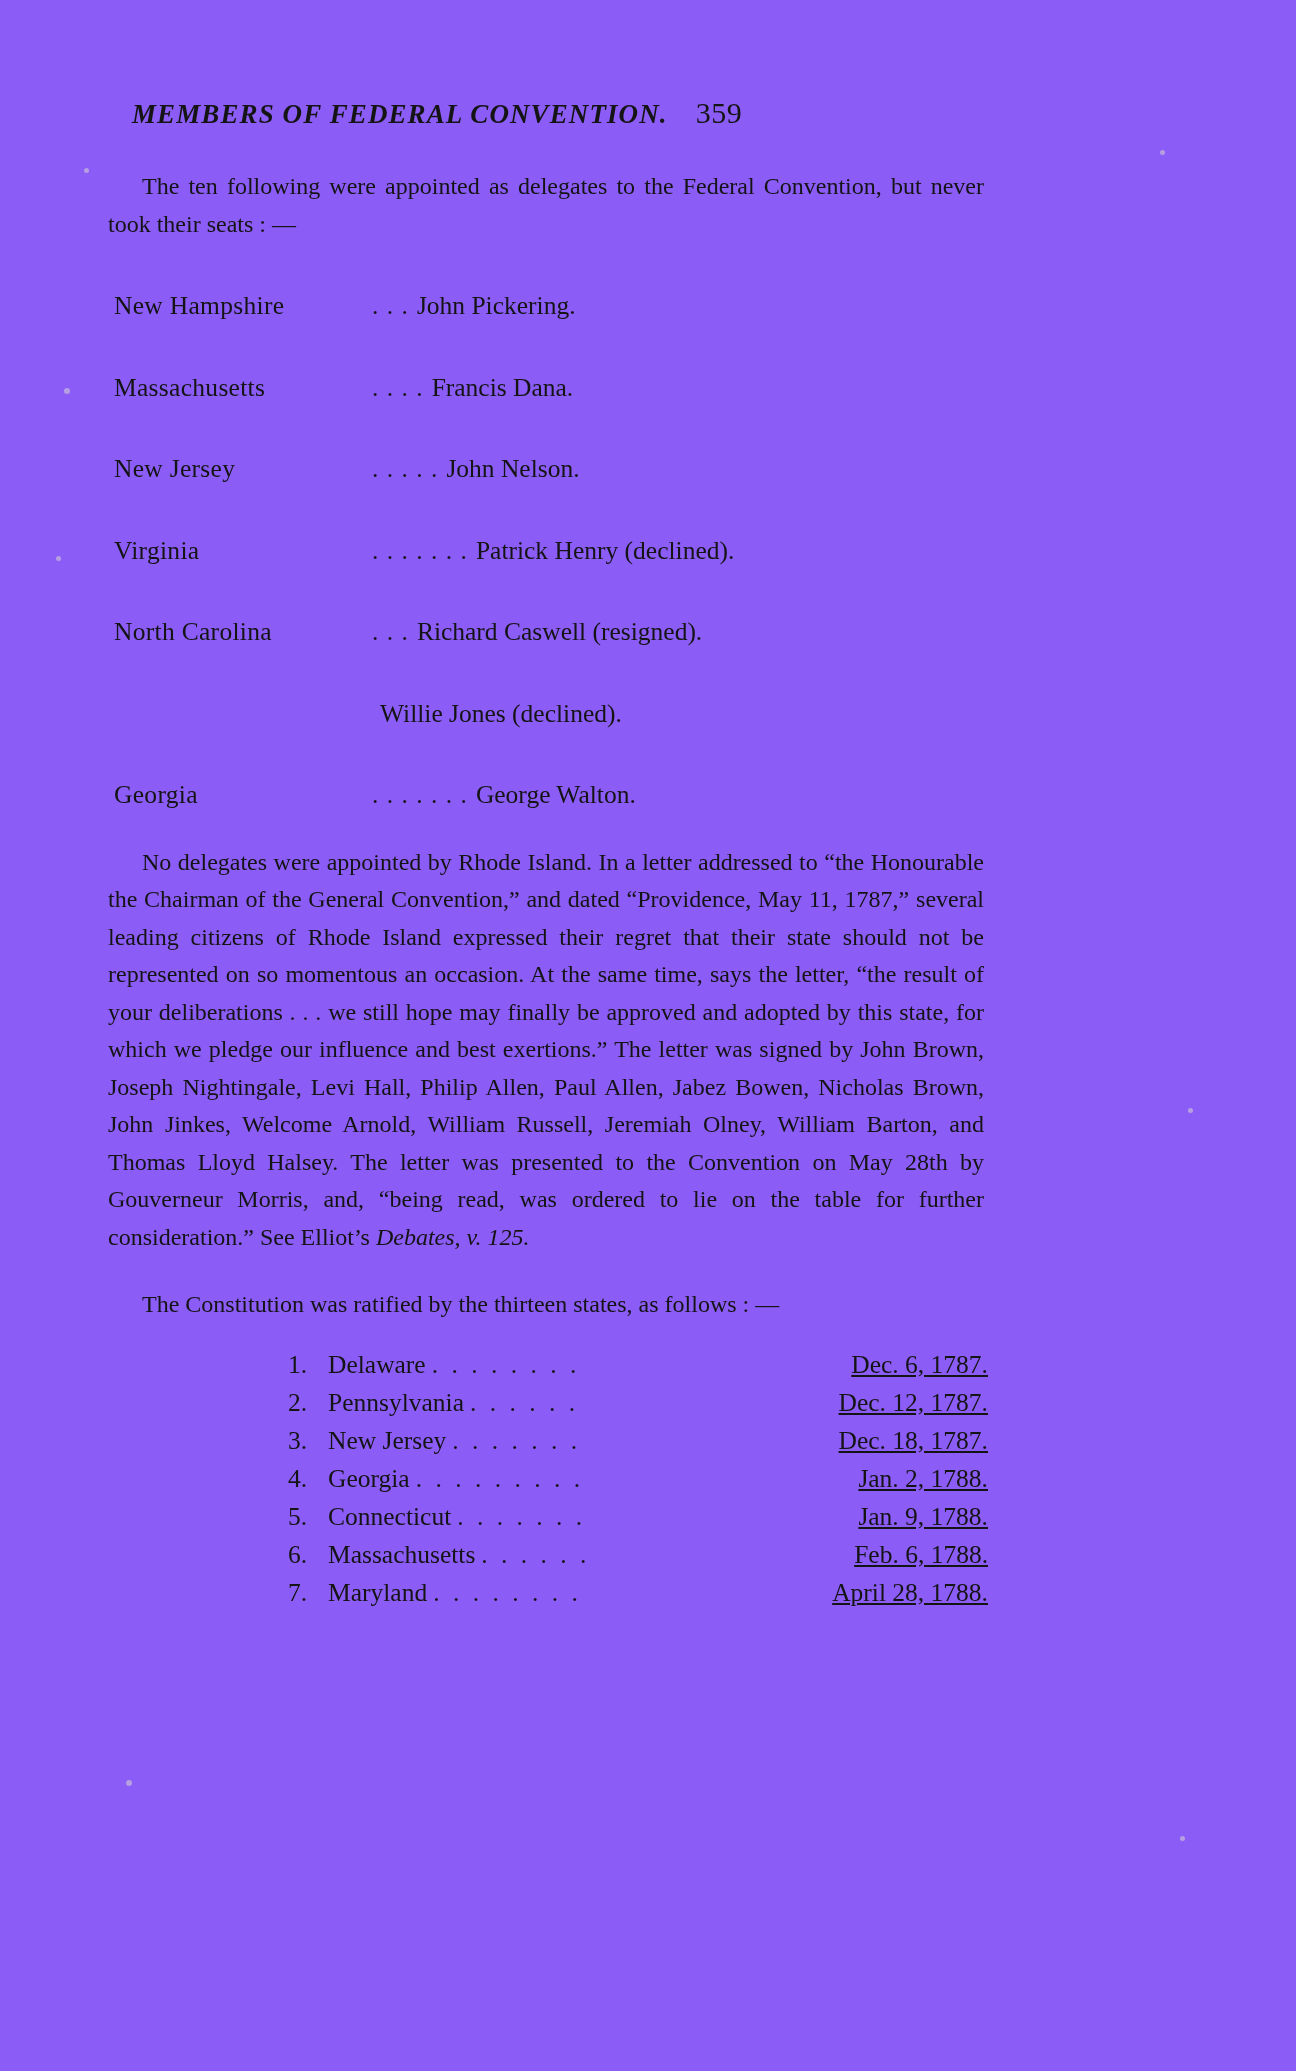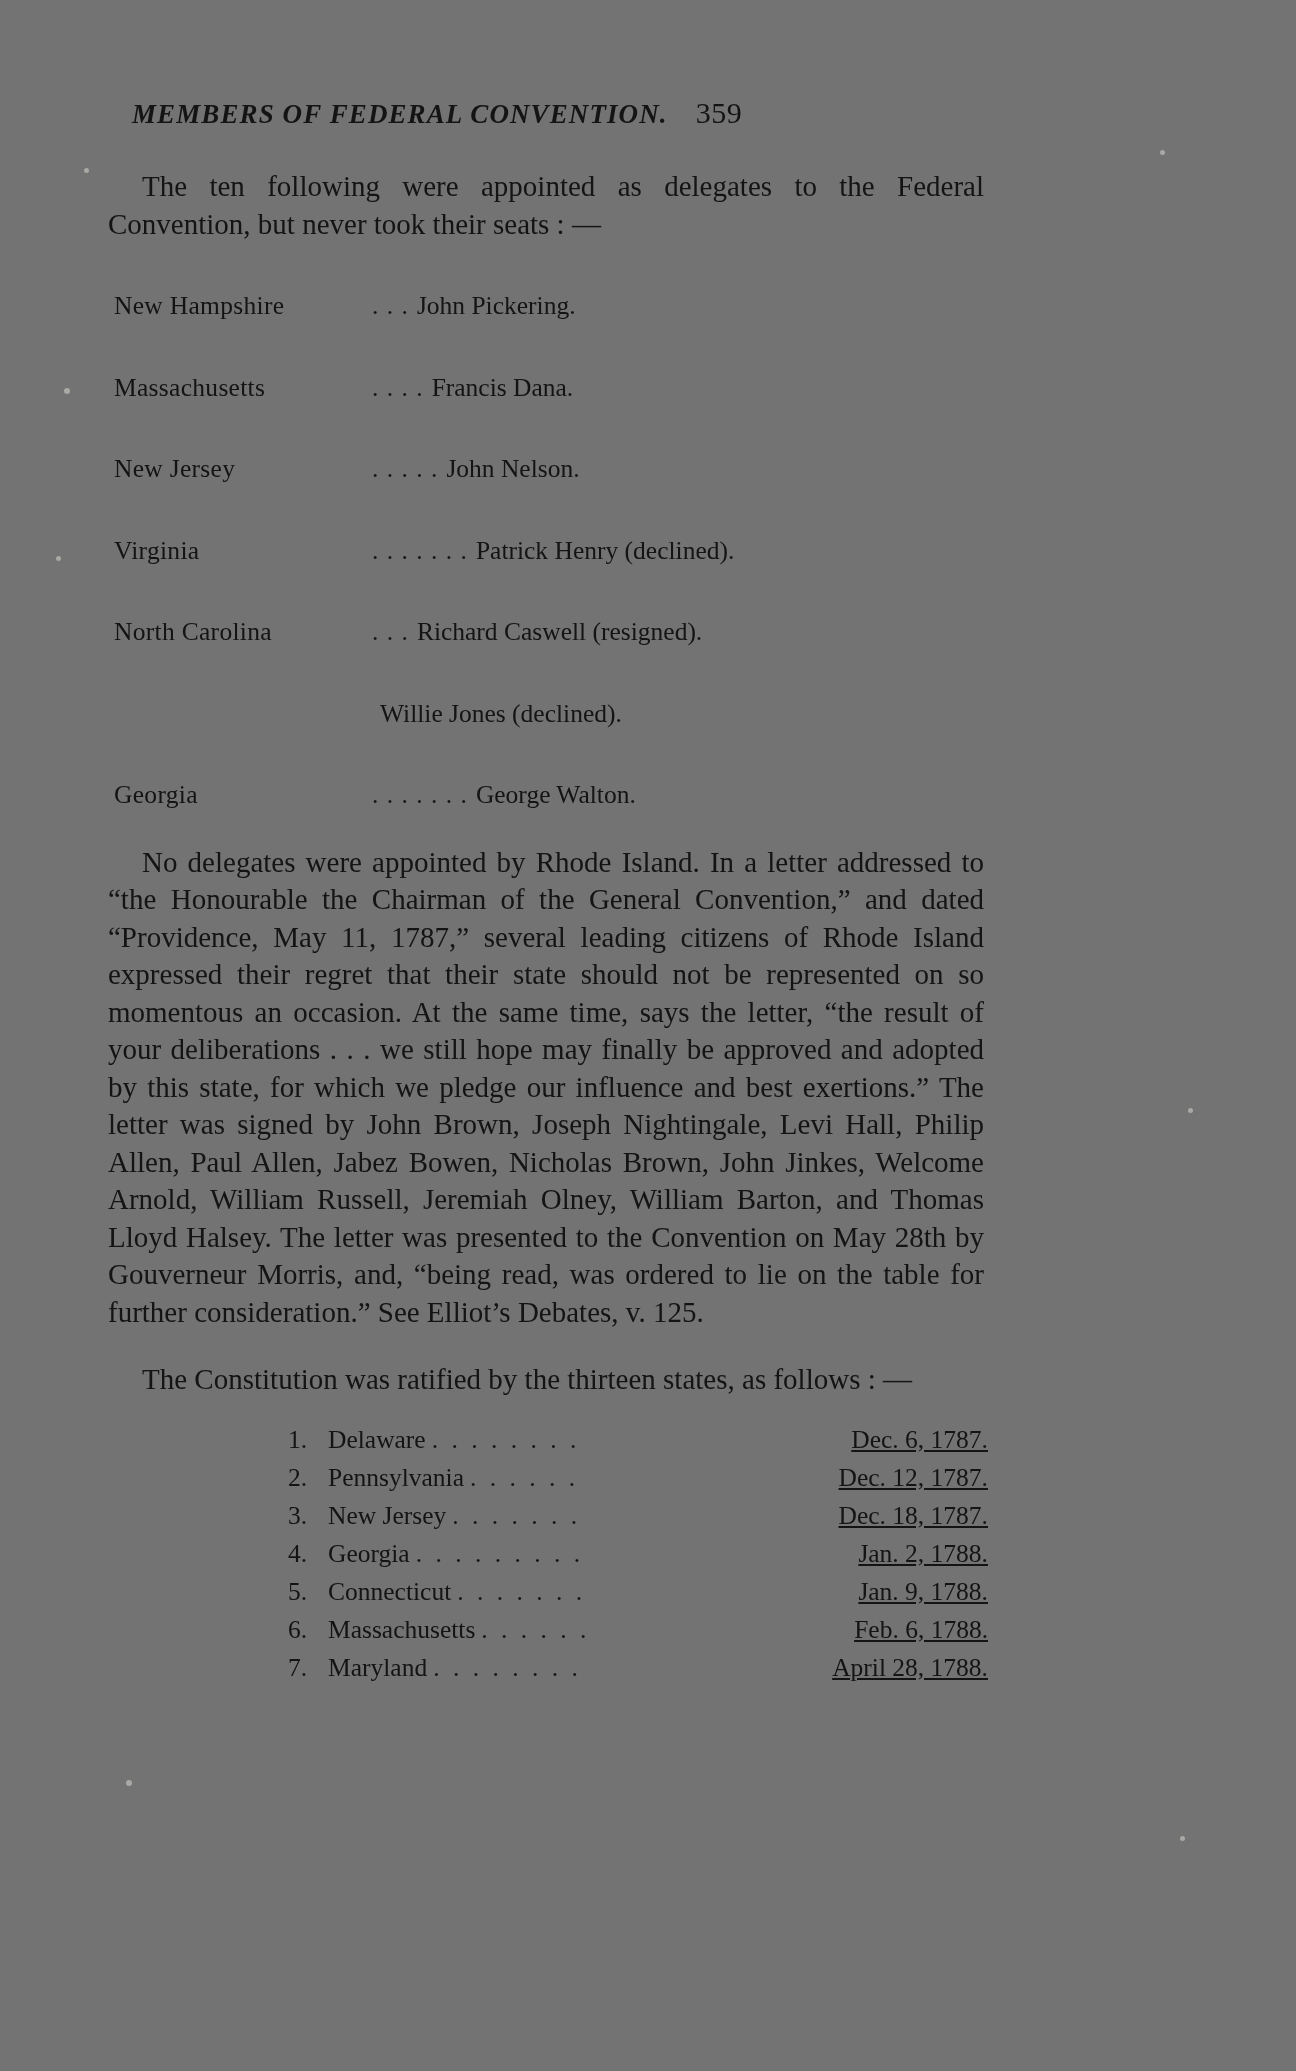--- a/index.html
+++ b/index.html
@@ -12,21 +12,21 @@
     height: 2071px;
     position: relative;
     font-family: "Liberation Serif", serif;
     color: #141414;
   }
   .page {
     position: absolute;
     left: 0; top: 0;
     width: 1296px;
     height: 2071px;
-    background: #737373;
+    background: #8b5cf6;
     overflow: hidden;
   }
   .content {
     position: absolute;
     left: 108px;
     top: 96px;
     width: 880px;
   }
   
   .runhead {
@@ -42,21 +42,21 @@
     font-size: 27px;
     letter-spacing: 1.1px;
     white-space: nowrap;
   }
   .runhead-page {
     font-size: 30px;
     margin-left: 28px;
     letter-spacing: 0.5px;
   }
   p.para {
-    font-size: 29px;
+    font-size: 24px;
     line-height: 37.5px;
     text-align: justify;
     margin: 0 4px 0 0;
     text-indent: 0;
   }
   p.para.indent {
     text-indent: 34px;
   }
   .spacer-md { height: 30px; }
 
@@ -118,21 +118,21 @@
     white-space: nowrap;
     letter-spacing: 3.5px;
     margin: 0 6px 0 6px;
     color: #141414;
   }
   .rdate {
     flex: 0 0 200px;
     text-align: right;
     text-decoration: underline;
   }
-  .ital { }
+  .ital { font-style: italic; }
 
   
   .speckle {
     position: absolute;
     background: #d9d6cf;
     border-radius: 50%;
     opacity: 0.55;
   }
 </style>
 </head>

